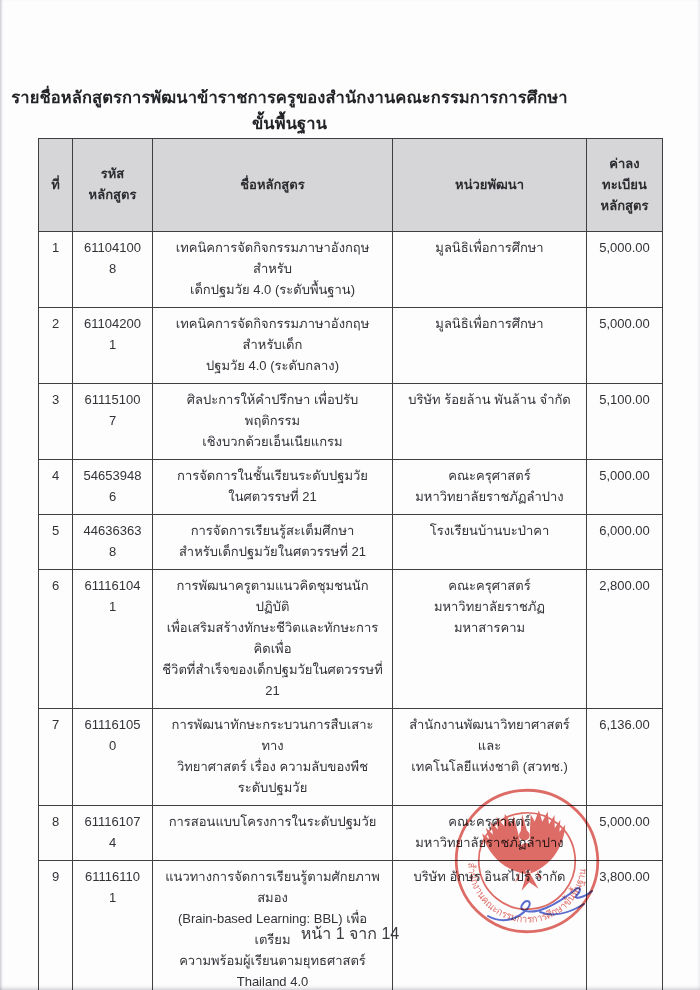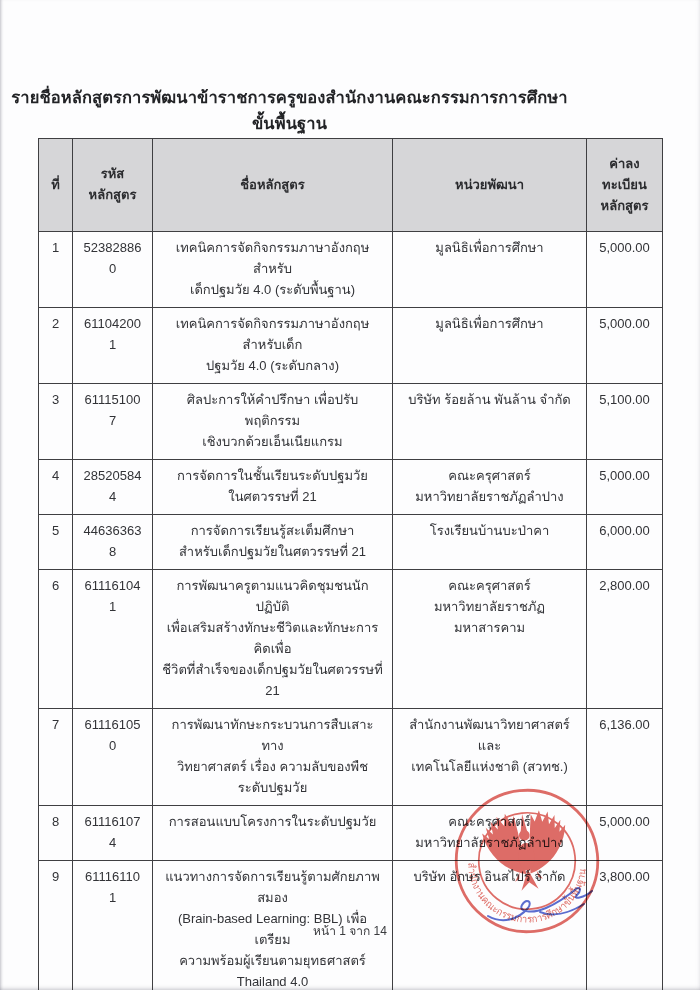--- a/index.html
+++ b/index.html
@@ -37,21 +37,21 @@
     font-weight:bold;
     text-align:center;
     vertical-align:middle;
     white-space:pre-line;
     color:#2a2b2e;
   }
   td.c-no,td.c-code,td.c-fee{text-align:center;}
   td.c-name,td.c-unit{text-align:center;white-space:pre-line;}
   .footer{
     position:absolute;top:921px;left:0;width:700px;
-    text-align:center;font-size:12px;color:#3a3b3e;
+    text-align:center;font-size:16px;color:#3a3b3e;
   }
   .stamp{
     position:absolute;left:452px;top:786px;width:150px;height:150px;
     mix-blend-mode:multiply;opacity:.92;
   }
   .signature{
     position:absolute;left:484px;top:876px;width:120px;height:56px;
     mix-blend-mode:multiply;
   }
 </style>
@@ -76,21 +76,21 @@
         <th>รหัสหลักสูตร</th>
         <th>ชื่อหลักสูตร</th>
         <th>หน่วยพัฒนา</th>
         <th>ค่าลงทะเบียน
 หลักสูตร</th>
       </tr>
     </thead>
     <tbody>
       <tr>
         <td class="c-no">1</td>
-        <td class="c-code">523828860</td>
+        <td class="c-code">611041008</td>
         <td class="c-name">เทคนิคการจัดกิจกรรมภาษาอังกฤษสำหรับ
 เด็กปฐมวัย 4.0 (ระดับพื้นฐาน)</td>
         <td class="c-unit">มูลนิธิเพื่อการศึกษา</td>
         <td class="c-fee">5,000.00</td>
       </tr>
       <tr>
         <td class="c-no">2</td>
         <td class="c-code">611042001</td>
         <td class="c-name">เทคนิคการจัดกิจกรรมภาษาอังกฤษสำหรับเด็ก
 ปฐมวัย 4.0 (ระดับกลาง)</td>
@@ -100,21 +100,21 @@
       <tr>
         <td class="c-no">3</td>
         <td class="c-code">611151007</td>
         <td class="c-name">ศิลปะการให้คำปรึกษา เพื่อปรับพฤติกรรม
 เชิงบวกด้วยเอ็นเนียแกรม</td>
         <td class="c-unit">บริษัท ร้อยล้าน พันล้าน จำกัด</td>
         <td class="c-fee">5,100.00</td>
       </tr>
       <tr>
         <td class="c-no">4</td>
-        <td class="c-code">285205844</td>
+        <td class="c-code">546539486</td>
         <td class="c-name">การจัดการในชั้นเรียนระดับปฐมวัย
 ในศตวรรษที่ 21</td>
         <td class="c-unit">คณะครุศาสตร์
 มหาวิทยาลัยราชภัฏลำปาง</td>
         <td class="c-fee">5,000.00</td>
       </tr>
       <tr>
         <td class="c-no">5</td>
         <td class="c-code">446363638</td>
         <td class="c-name">การจัดการเรียนรู้สะเต็มศึกษา

